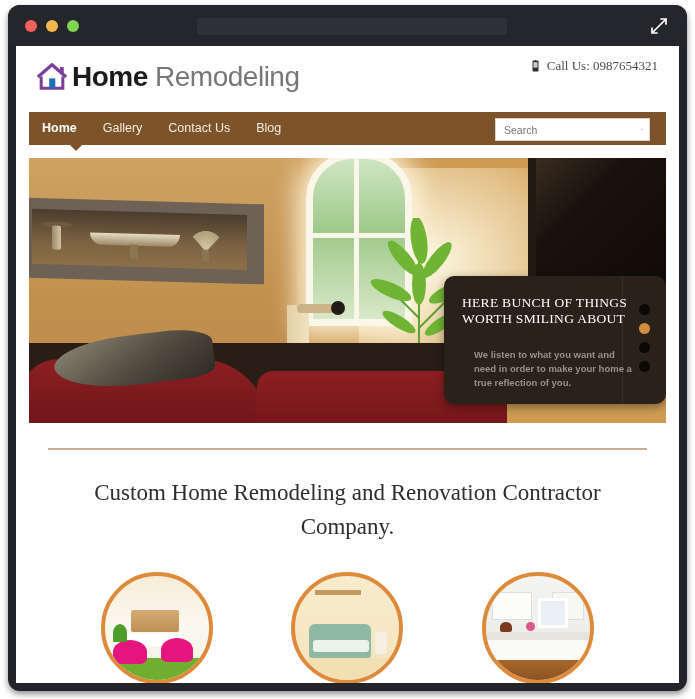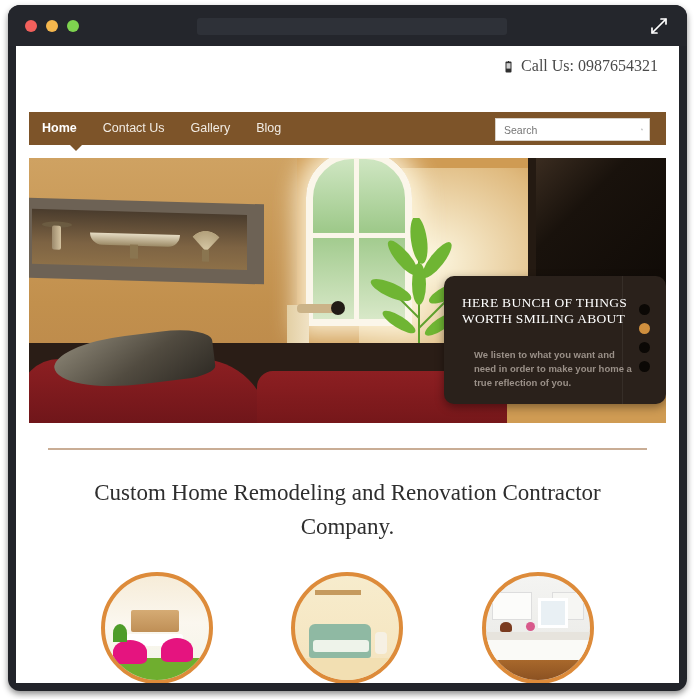--- a/index.html
+++ b/index.html
@@ -50,21 +50,21 @@
     position:absolute;left:20px;top:15px;display:flex;align-items:center;gap:4px;
   }
   .logo-mark{width:32px;height:32px;display:block;}
   .logo-text{font-size:28px;letter-spacing:-0.5px;line-height:1;white-space:nowrap;}
   .logo-text .b{font-weight:bold;color:#1b1b1b;}
   .logo-text .l{font-weight:normal;color:#777777;}
   .contact{
     position:absolute;right:21px;top:11px;text-align:right;
     font-family:"Liberation Serif",serif;color:#4a4a4a;
   }
-  .contact-line{font-size:16px;line-height:17px;white-space:nowrap;}
+  .contact-line{font-size:13px;line-height:17px;white-space:nowrap;}
   .phone-icon{display:inline-block;vertical-align:-2px;margin-right:5px;}
   
   .navbar{
     position:relative;margin:0 13px;height:33px;
     background:#7d5429;
   }
   .navlist{
     position:absolute;left:0;top:0;height:33px;display:flex;align-items:center;
   }
   .navitem{
@@ -280,38 +280,49 @@
     <svg class="expand-icon" viewBox="0 0 20 20">
       <path d="M12 3 h5 v5" fill="none" stroke="#fff" stroke-width="1.7" stroke-linecap="round"></path>
       <path d="M8 17 H3 v-5" fill="none" stroke="#fff" stroke-width="1.7" stroke-linecap="round"></path>
       <path d="M16.5 3.5 L3.5 16.5" stroke="#fff" stroke-width="1.7" stroke-linecap="round"></path>
     </svg>
   </div>
 
   <div class="viewport">
 
     <div class="site-header">
+      <div class="logo">
+        <svg class="logo-mark" viewBox="0 0 34 34">
+          <path d="M2 17 L17 4 L32 17" fill="none" stroke="#7b3f98" stroke-width="3.4" stroke-linejoin="round"></path>
+          <path d="M5.5 16.5 V29 H28.5 V16.5" fill="none" stroke="#7b3f98" stroke-width="3.2"></path>
+          <rect x="25.5" y="6.5" width="4" height="7" fill="#7b3f98"></rect>
+          <rect x="14" y="18.5" width="6.5" height="10.5" fill="#1f6fb5"></rect>
+        </svg>
+        <div class="logo-text">
+          <span class="b">Home</span><span>&nbsp;</span><span class="l">Remodeling</span>
+        </div>
+      </div>
 
       <div class="contact">
         <div class="contact-line">
           <svg class="phone-icon" width="7" height="12" viewBox="0 0 7 12">
             <rect x="0.5" y="0.5" width="6" height="11" rx="1" fill="#2f2f2f"></rect>
             <rect x="1.5" y="2.2" width="4" height="5.4" fill="#cfcfcf"></rect>
             <rect x="3" y="0" width="1" height="1.6" fill="#2f2f2f"></rect>
           </svg>
           <span>Call Us: 0987654321</span>
         </div>
       </div>
     </div>
 
     <div class="navbar">
       <div class="navlist">
         <div class="navitem active">Home</div>
+        <div class="navitem">Gallery</div>
         <div class="navitem">Contact Us</div>
-        <div class="navitem">Gallery</div>
         <div class="navitem">Blog</div>
       </div>
       <div class="nav-pointer"></div>
       <div class="searchbox">
         <input type="text" placeholder="Search" style="">
         <svg class="search-icon" width="13" height="13" viewBox="0 0 14 14">
           <circle cx="5.8" cy="5.8" r="4.2" fill="none" stroke="#333" stroke-width="1.3"></circle>
           <line x1="9" y1="9" x2="13" y2="13.2" stroke="#333" stroke-width="1.4" stroke-linecap="round"></line>
         </svg>
       </div>

